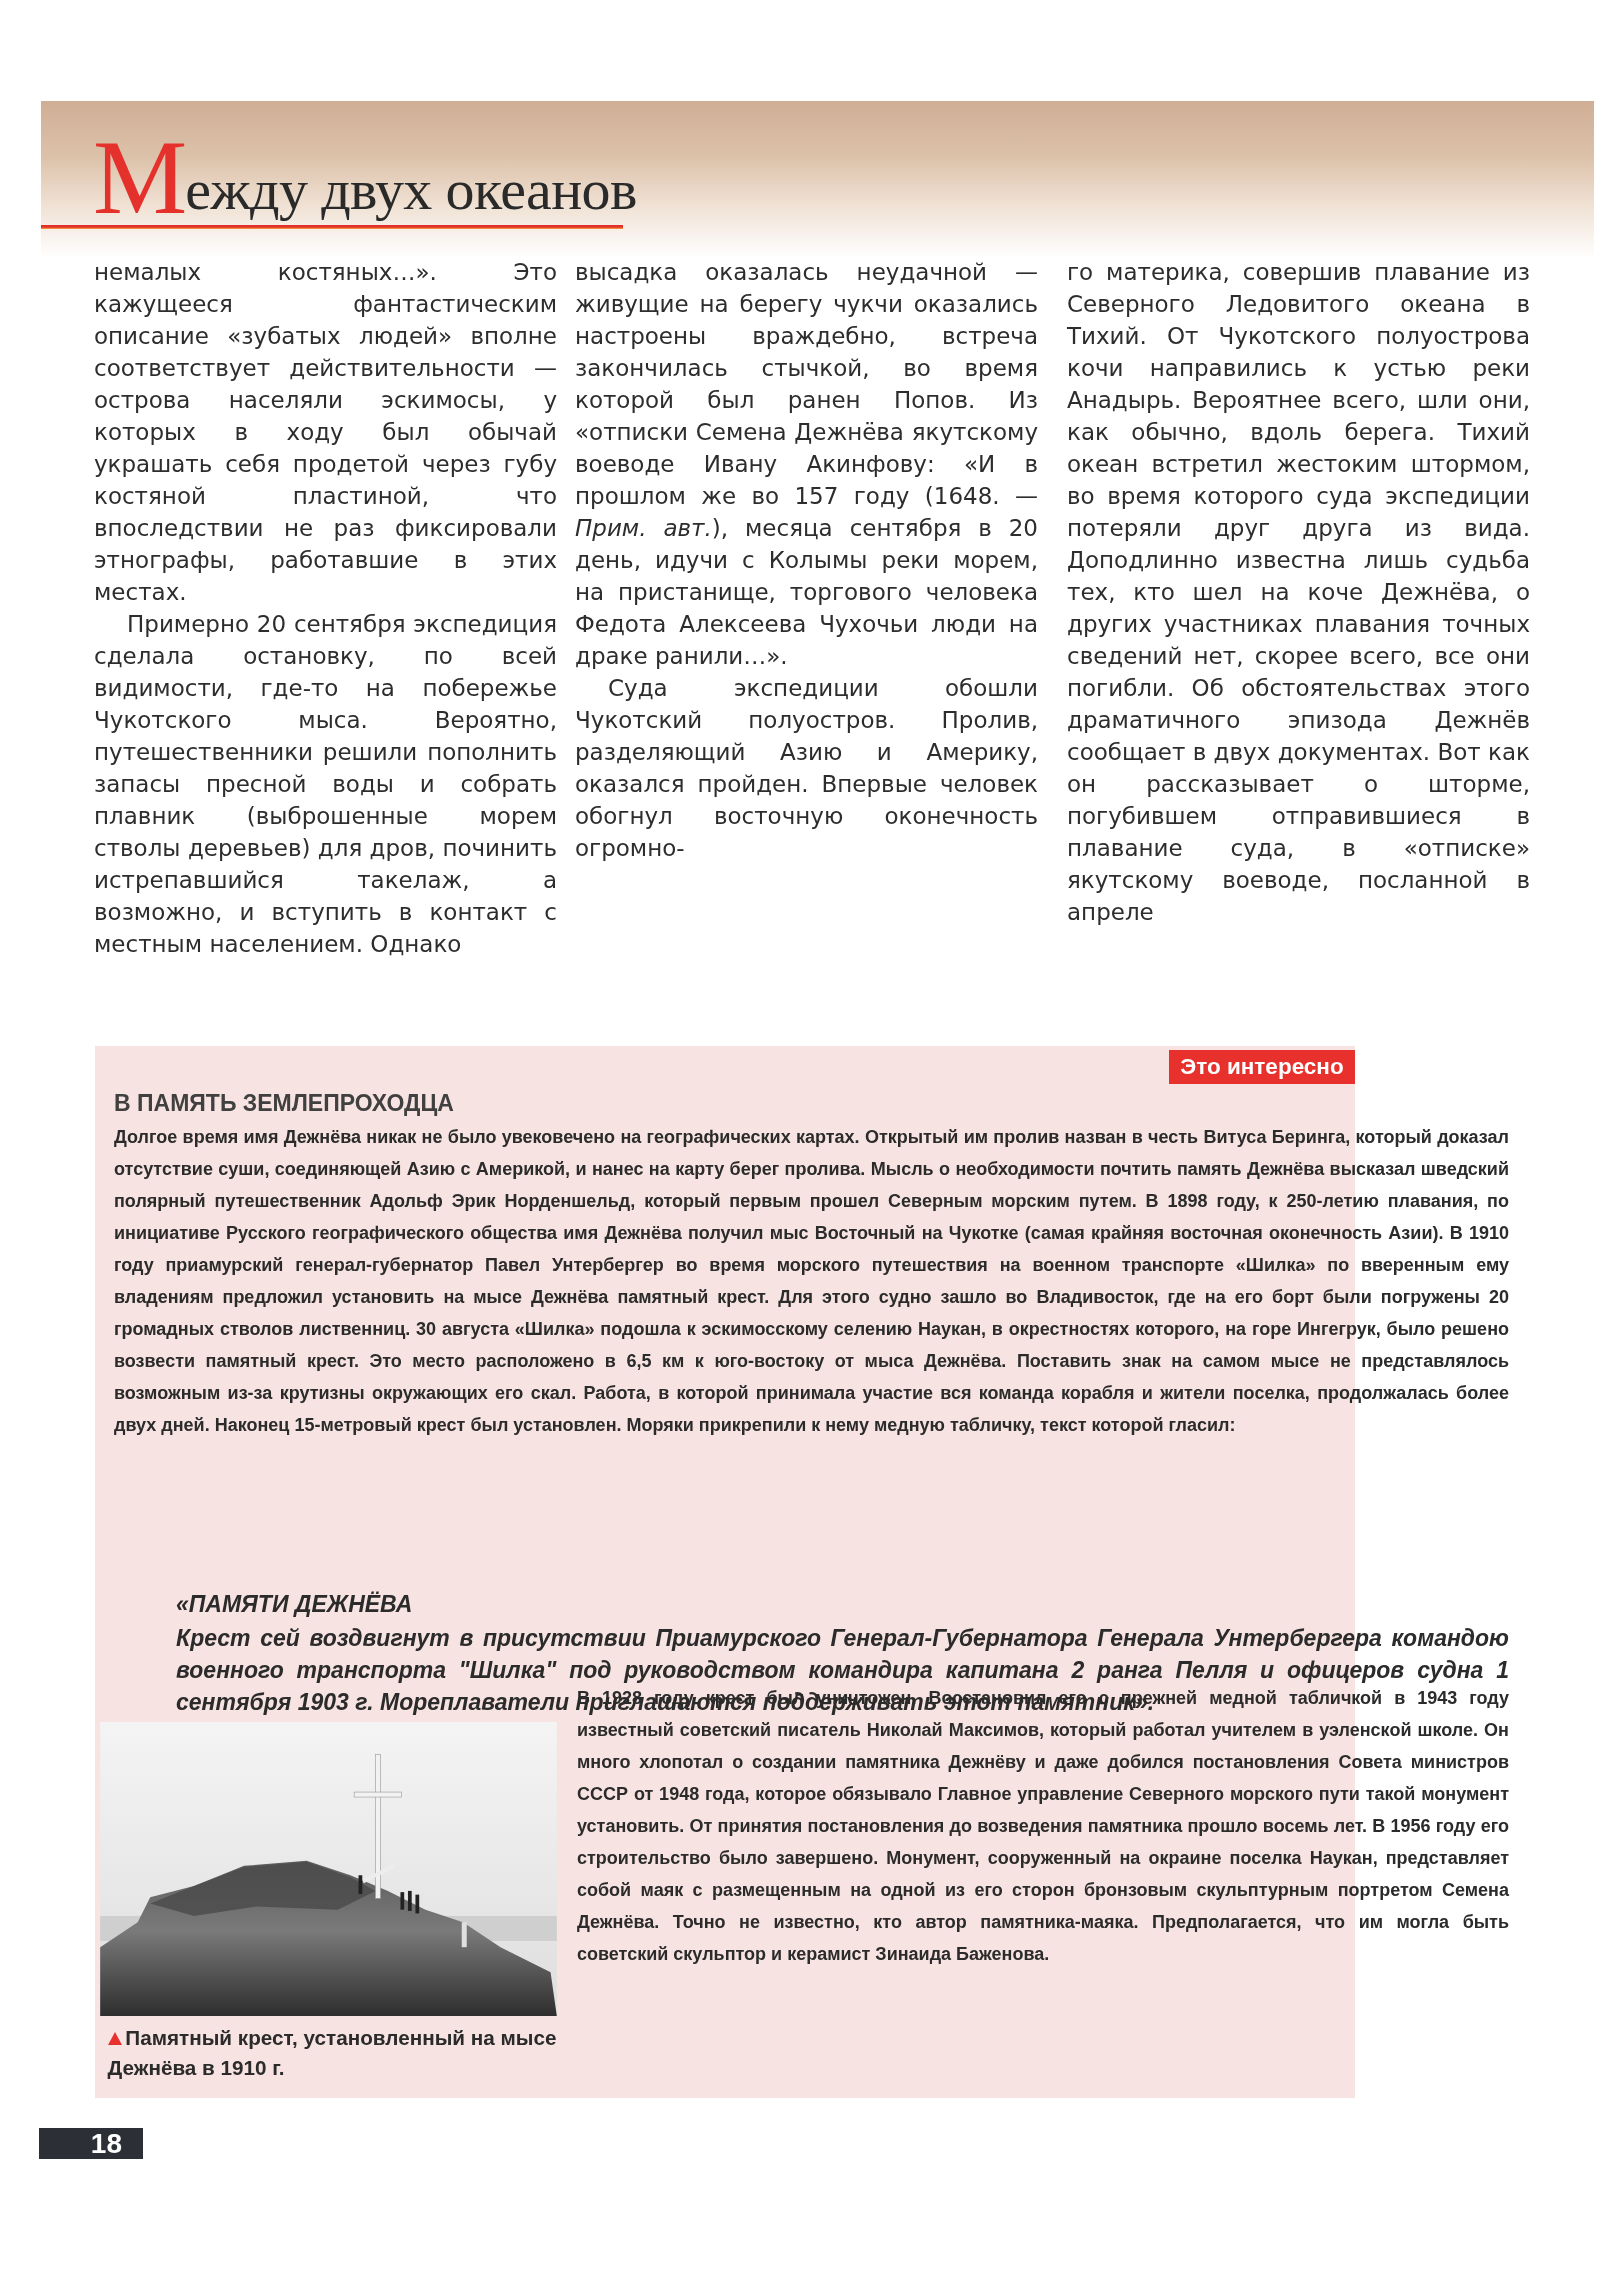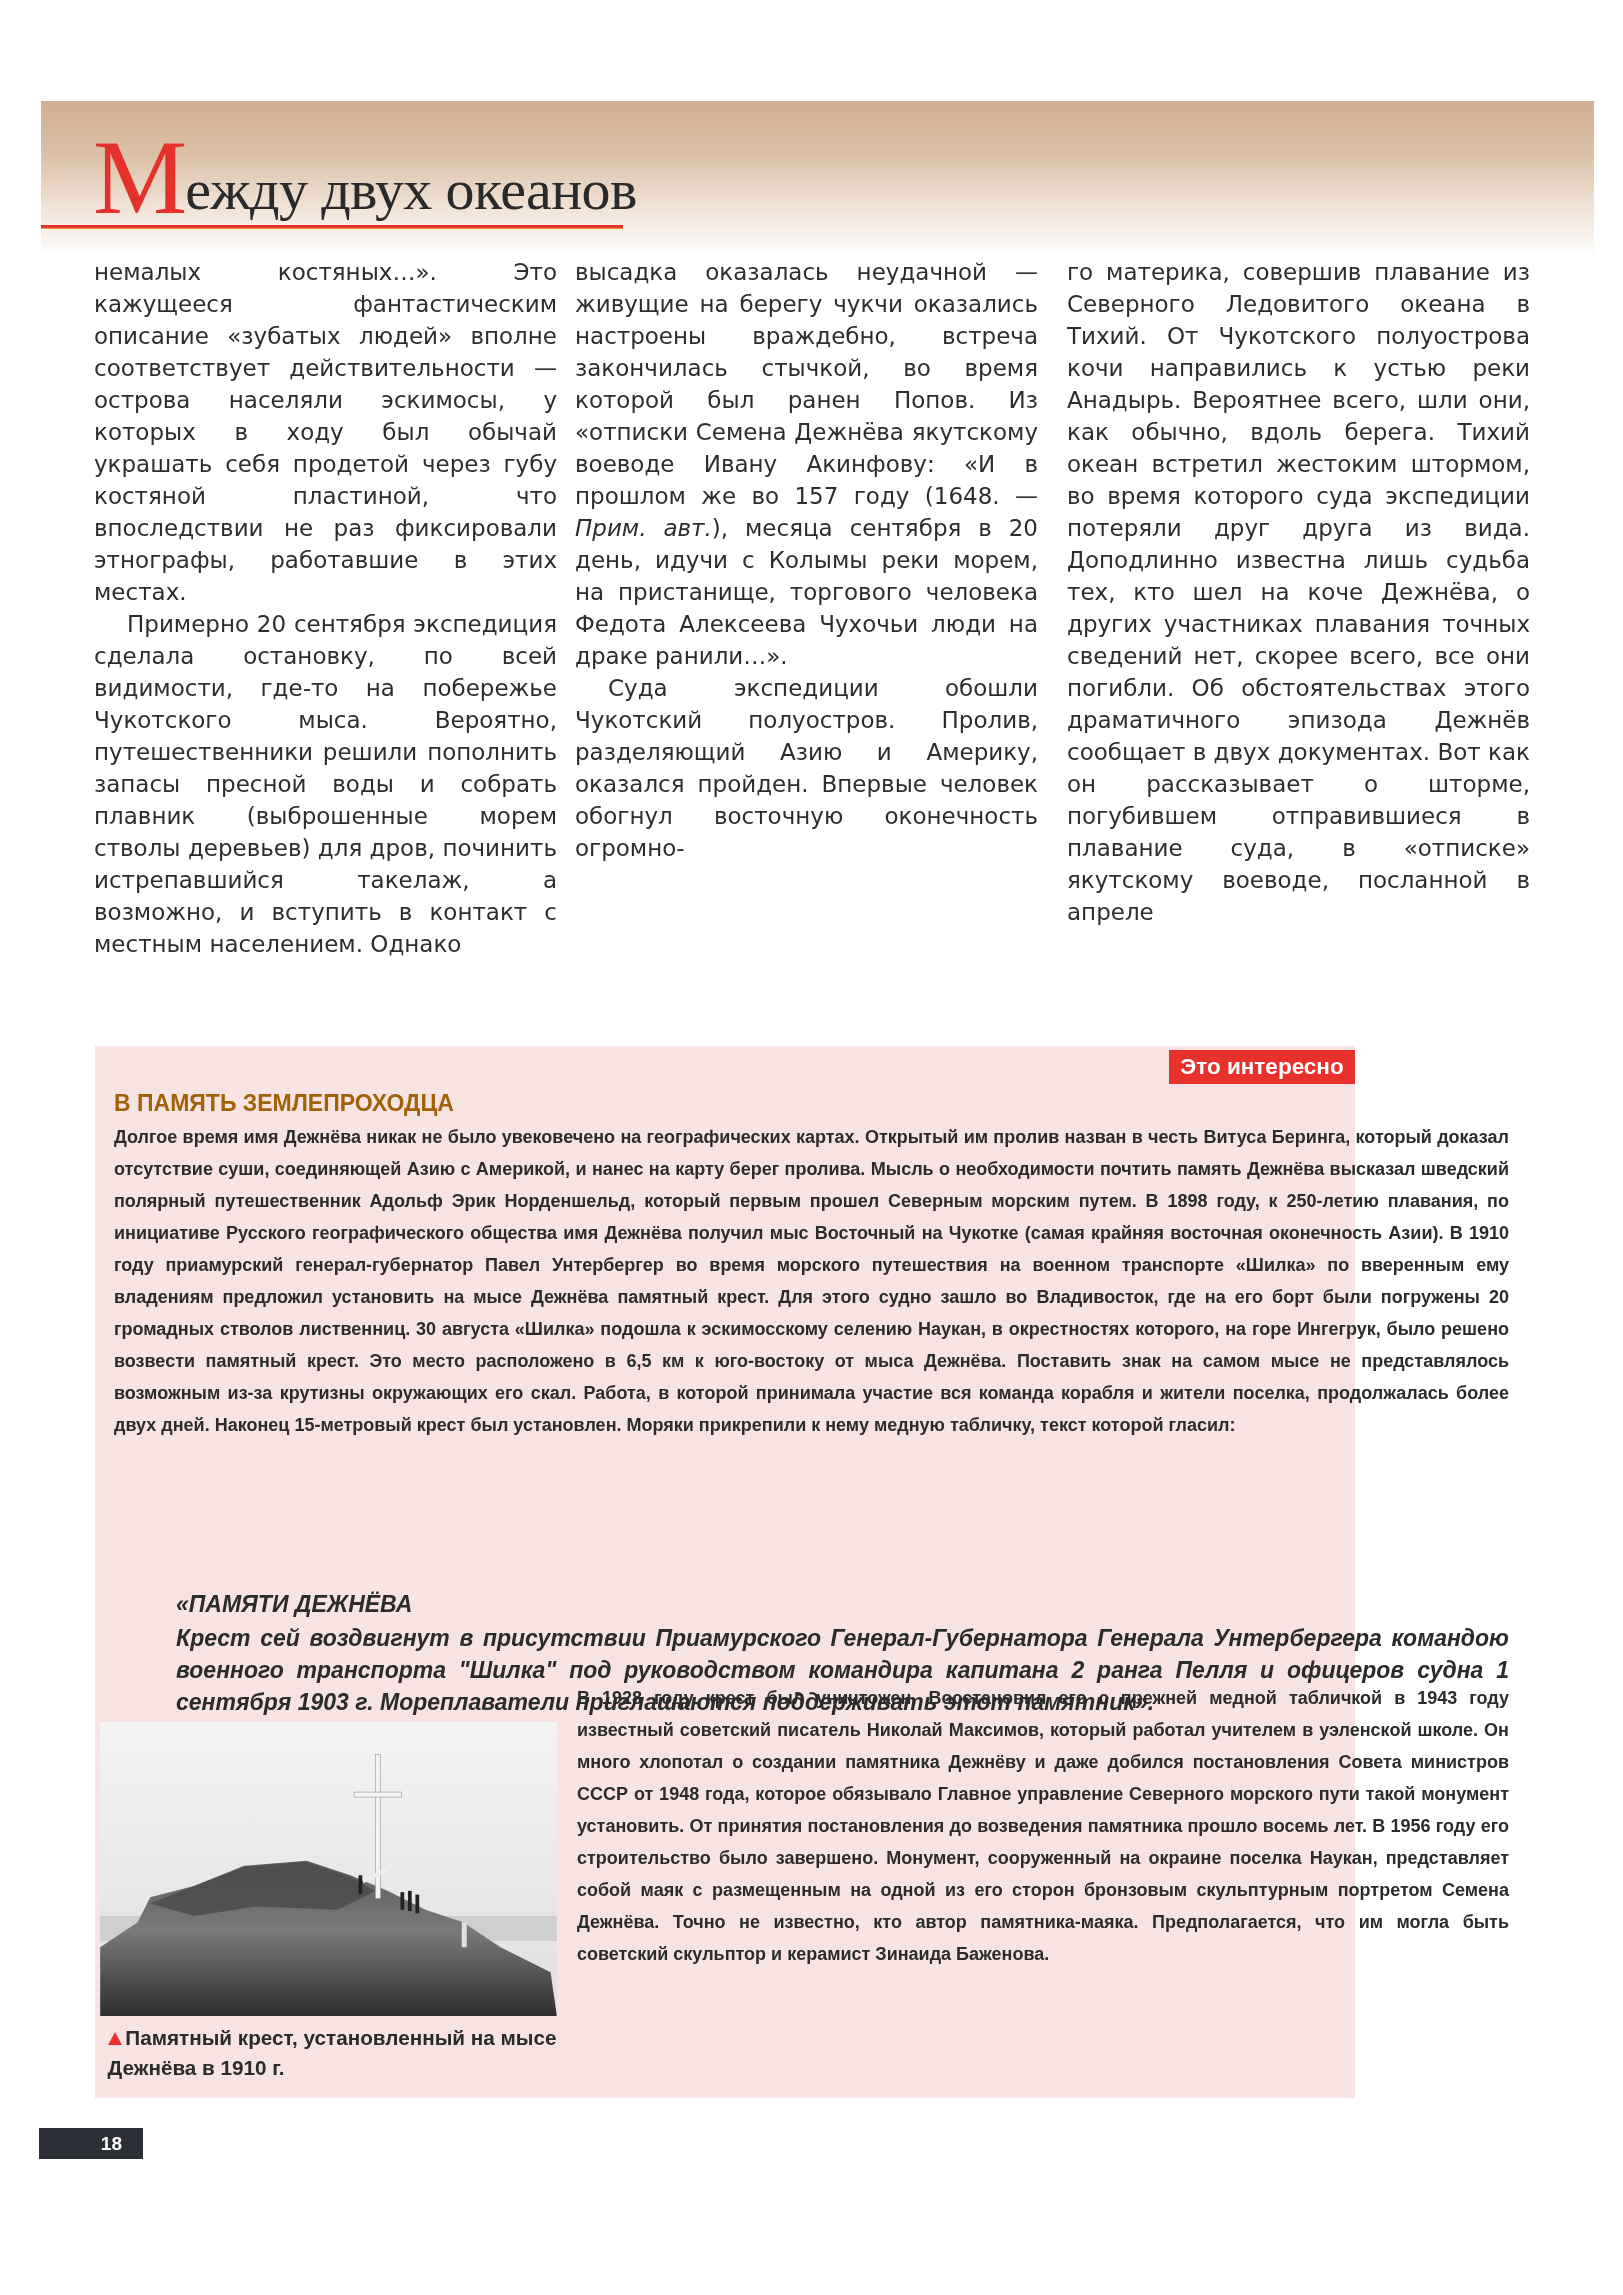--- a/index.html
+++ b/index.html
@@ -48,21 +48,21 @@
   .badge {
     position: absolute; right: 0; top: 3.8px; height: 34px; padding: 0 11.3px;
     background: #e8302d; color: #ffffff; font-weight: bold;
     font-family: "Liberation Sans", sans-serif; font-size: 22.5px; line-height: 34px;
   }
   .sb-text {
     position: absolute; left: 19px; width: 1395px;
     font-family: "Liberation Sans", sans-serif; font-weight: bold;
     font-size: 18px; line-height: 32px; text-align: justify; color: #2b2b2b;
   }
-  .sb-heading { position: absolute; left: 19px; top: 44px; font-family: "Liberation Sans", sans-serif; font-weight: bold; font-size: 23px; color: #a16207; text-align: center; }
+  .sb-heading { position: absolute; left: 19px; top: 44px; font-family: "Liberation Sans", sans-serif; font-weight: bold; font-size: 23px; color: #404040; text-align: center; }
   .sb-body { top: 75px; }
   .quote-title { position: absolute; left: 81px; top: 545px; font-family: "Liberation Sans", sans-serif; font-weight: bold; font-style: italic; font-size: 23px; color: #2b2b2b; }
   .quote-body {
     position: absolute; left: 81px; width: 1333px; top: 576px;
     font-family: "Liberation Sans", sans-serif; font-weight: bold; font-style: italic;
     font-size: 23px; line-height: 32px; text-align: justify; color: #2b2b2b;
   }
   .sb-body2 { left: 482px; width: 932px; top: 636px; }
   .photo {
     position: absolute; left: 5px; top: 676px; width: 457px; height: 370px;
@@ -75,21 +75,21 @@
   }
   .caption .tri {
     display: inline-block; width: 0; height: 0;
     border-left: 7.5px solid transparent; border-right: 7.5px solid transparent;
     border-bottom: 13.8px solid #e8302d; margin-right: 3.8px; vertical-align: 0px;
   }
   .page-num {
     position: absolute; left: 39px; top: 2128px; width: 104px; height: 31px;
     background: #2d2f37; color: #ffffff; text-align: right;
     font-family: "Liberation Sans", sans-serif; font-weight: bold;
-    font-size: 19px; line-height: 31px; padding-right: 21px; box-sizing: border-box; padding-left: 28px;
+    font-size: 28px; line-height: 31px; padding-right: 21px; box-sizing: border-box; padding-left: 28px;
   }
 </style>
 </head>
 <body>
 
 <div class="header-band"></div>
 <div class="title"><span class="initial">М</span><span>ежду двух океанов</span></div>
 <div class="title-rule"></div>
 
 <div class="col col1">

